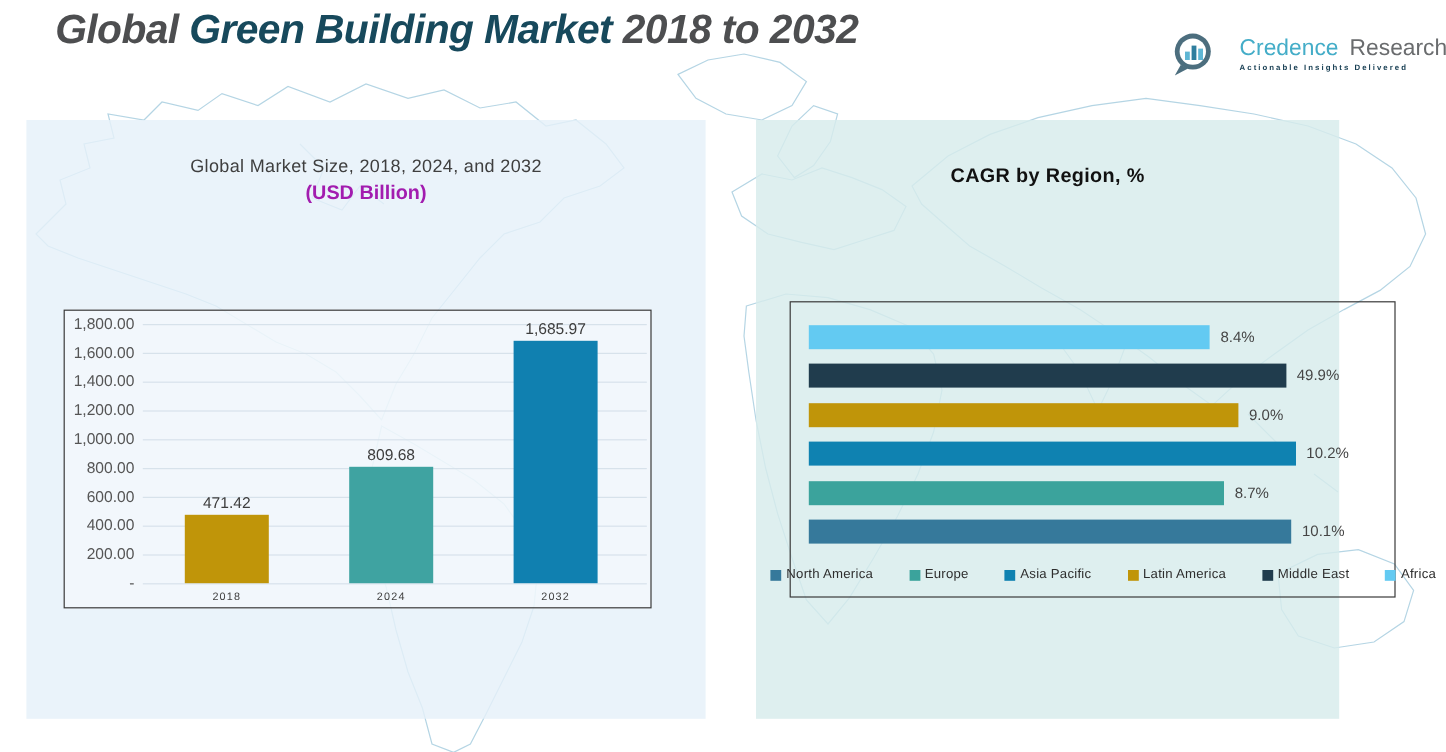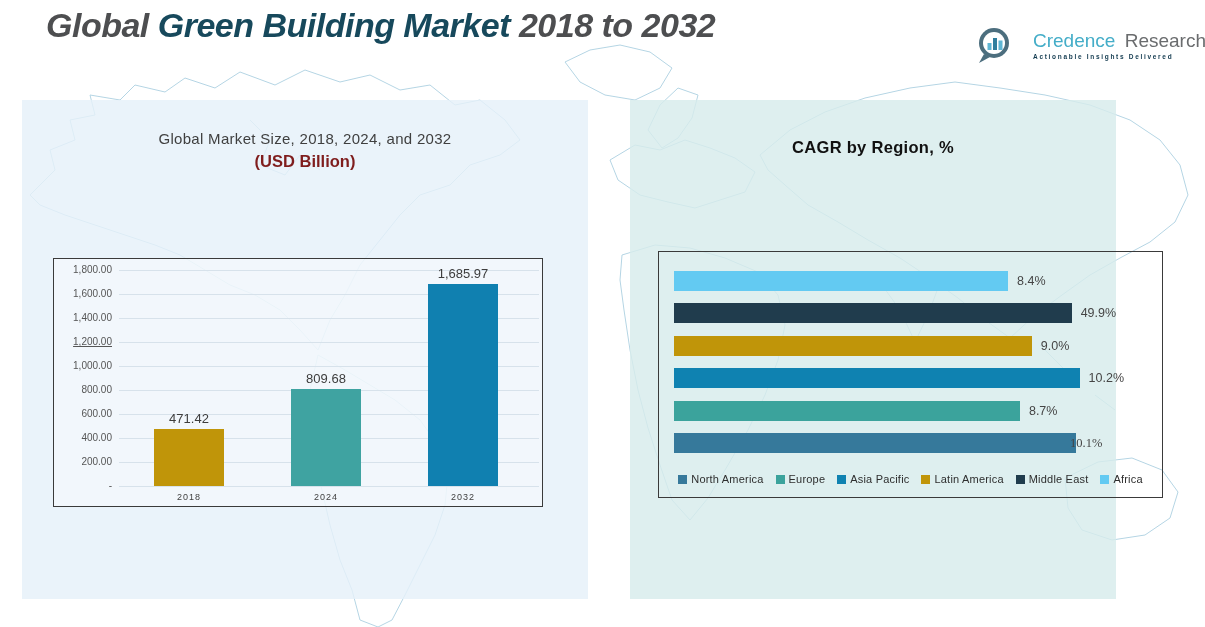--- a/index.html
+++ b/index.html
@@ -28,39 +28,39 @@
   
   .panel{position:absolute;top:100px;height:499px;}
   .panel-left{left:22px;width:566px;background:rgba(229,240,249,0.82);}
   .panel-right{left:630px;width:486px;background:rgba(215,236,236,0.82);}
   .chart-title{
     left:0;right:0;text-align:center;
     font-size:15px;color:#3f3f3f;letter-spacing:0.3px;
   }
   .chart-subtitle{
     left:0;right:0;text-align:center;
-    font-size:16.5px;font-weight:700;color:#7f1d1d;
+    font-size:16.5px;font-weight:700;color:#a21caf;
   }
   .chart-title-right{
     left:0;right:0;text-align:center;
     font-size:16.5px;font-weight:700;color:#111;letter-spacing:0.3px;
   }
   .chart-box{position:absolute;border:1.5px solid #3a3a3a;box-sizing:border-box;}
   .box-left{left:31px;top:158px;width:490px;height:249px;background:rgba(255,255,255,0.38);}
   .box-right{left:28px;top:151px;width:505px;height:247px;background:transparent;}
   
   .gridline{position:absolute;height:1px;background:#d7e2eb;}
-  .ytick{position:absolute;width:58px;text-align:right;font-size:10px;color:#555;line-height:12px;}
+  .ytick{position:absolute;width:58px;text-align:right;font-size:13px;color:#555;line-height:12px;}
   .vbar{position:absolute;}
   .vbar-label{position:absolute;width:120px;text-align:center;font-size:13px;color:#3d3d3d;}
   .xcat{position:absolute;width:80px;text-align:center;font-size:9px;letter-spacing:1px;color:#3f3f3f;}
   .hbar{position:absolute;height:20px;}
   .hbar-label{position:absolute;font-size:12.5px;color:#454545;line-height:20px;white-space:nowrap;}
   .legend{position:absolute;left:0;right:0;display:flex;justify-content:center;gap:12px;align-items:center;}
-  .lg-item{display:flex;align-items:center;gap:4px;}
+  .lg-item{display:flex;align-items:center;gap:4px;margin-left:18px;}
   .lg-sq{width:9px;height:9px;display:inline-block;}
   .lg-lb{font-size:11px;color:#2e2e2e;white-space:nowrap;letter-spacing:0.2px;}
 </style>
 </head>
 <body>
 
 <svg class="abs" width="1205" height="627" viewBox="0 0 1205 627" style="left:0;top:0" fill="none" stroke="#9cc7db" stroke-width="1" opacity="0.75">
   <g>
     <path d="M30 195 L55 170 L50 150 L75 140 L70 120 L95 115 L90 95 L120 100 L135 85 L165 92 L185 78 L215 88 L240 72 L275 85 L305 70 L340 82 L370 75 L400 90 L430 85 L455 105 L480 100 L505 120 L520 140 L500 155 L470 165 L450 185 L420 195 L400 215 L380 240 L360 265 L345 295 L330 320 L318 350 L300 330 L280 310 L255 295 L230 285 L205 270 L180 255 L155 245 L125 235 L95 225 L65 215 L40 205 Z"></path>
     <path d="M250 120 L270 140 L260 165 L285 175 L300 155 L320 170"></path>
@@ -80,21 +80,21 @@
   <div class="abs chart-title" style="top:30px">Global Market Size, 2018, 2024, and 2032</div>
   <div class="abs chart-subtitle" style="top:52px">(USD Billion)</div>
   <div class="chart-box box-left" id="left-chart">
       <div class="gridline" style="top: 11px; left: 65px; width: 420px;"></div>
       <div class="ytick" style="top: 5px; left: 0px;">1,800.00</div>
       <div class="gridline" style="top: 35px; left: 65px; width: 420px;"></div>
       <div class="ytick" style="top: 29px; left: 0px;">1,600.00</div>
       <div class="gridline" style="top: 59px; left: 65px; width: 420px;"></div>
       <div class="ytick" style="top: 53px; left: 0px;">1,400.00</div>
       <div class="gridline" style="top: 83px; left: 65px; width: 420px;"></div>
-      <div class="ytick" style="top: 77px; left: 0px; text-decoration: underline;">1,200.00</div>
+      <div class="ytick" style="top: 77px; left: 0px;">1,200.00</div>
       <div class="gridline" style="top: 107px; left: 65px; width: 420px;"></div>
       <div class="ytick" style="top: 101px; left: 0px;">1,000.00</div>
       <div class="gridline" style="top: 131px; left: 65px; width: 420px;"></div>
       <div class="ytick" style="top: 125px; left: 0px;">800.00</div>
       <div class="gridline" style="top: 155px; left: 65px; width: 420px;"></div>
       <div class="ytick" style="top: 149px; left: 0px;">600.00</div>
       <div class="gridline" style="top: 179px; left: 65px; width: 420px;"></div>
       <div class="ytick" style="top: 173px; left: 0px;">400.00</div>
       <div class="gridline" style="top: 203px; left: 65px; width: 420px;"></div>
       <div class="ytick" style="top: 197px; left: 0px;">200.00</div>
@@ -119,21 +119,21 @@
       <div class="hbar-label" style="left: 358.016px; top: 19px;">8.4%</div>
       <div class="hbar" style="left: 15px; top: 51px; width: 397.638px; height: 20px; background: rgb(32, 60, 77);"></div>
       <div class="hbar-label" style="left: 421.638px; top: 51px;">49.9%</div>
       <div class="hbar" style="left: 15px; top: 84px; width: 357.874px; height: 20px; background: rgb(192, 149, 9);"></div>
       <div class="hbar-label" style="left: 381.874px; top: 84px;">9.0%</div>
       <div class="hbar" style="left: 15px; top: 116px; width: 405.591px; height: 20px; background: rgb(15, 130, 177);"></div>
       <div class="hbar-label" style="left: 429.591px; top: 116px;">10.2%</div>
       <div class="hbar" style="left: 15px; top: 149px; width: 345.945px; height: 20px; background: rgb(59, 163, 156);"></div>
       <div class="hbar-label" style="left: 369.945px; top: 149px;">8.7%</div>
       <div class="hbar" style="left: 15px; top: 181px; width: 401.614px; height: 20px; background: rgb(54, 121, 155);"></div>
-      <div class="hbar-label" style="left: 411px; top: 181px; font-family: Liberation Serif, serif;">10.1%</div>
+      <div class="hbar-label" style="left: 426px; top: 181px;">10.1%</div>
       <div class="legend" style="top: 221px;">
         <div class="lg-item">
           <div class="lg-sq" style="background: rgb(54, 121, 155);"></div>
           <div class="lg-lb">North America</div>
         </div>
         <div class="lg-item">
           <div class="lg-sq" style="background: rgb(59, 163, 156);"></div>
           <div class="lg-lb">Europe</div>
         </div>
         <div class="lg-item">

